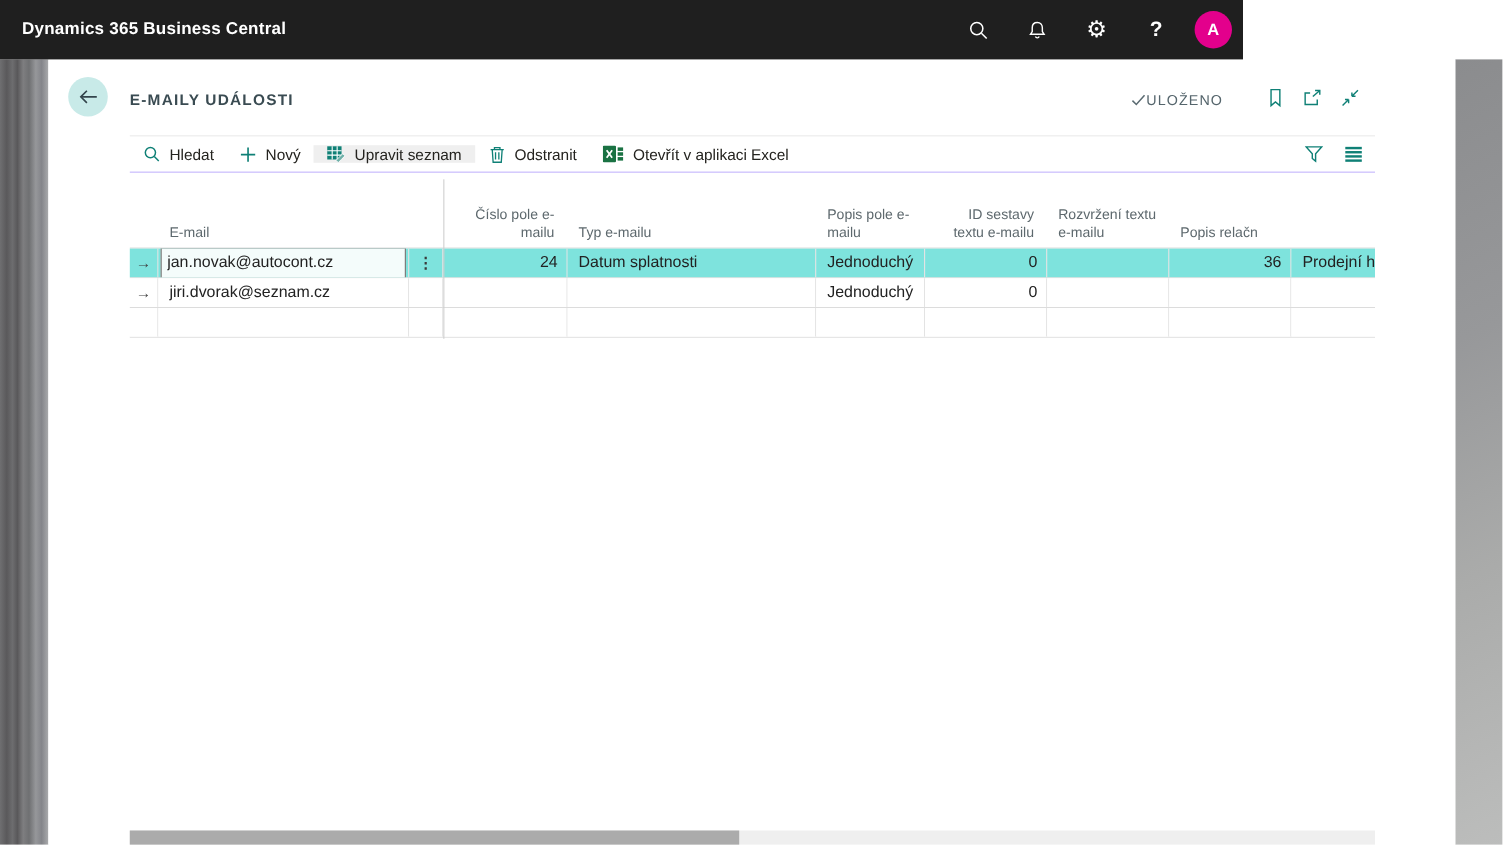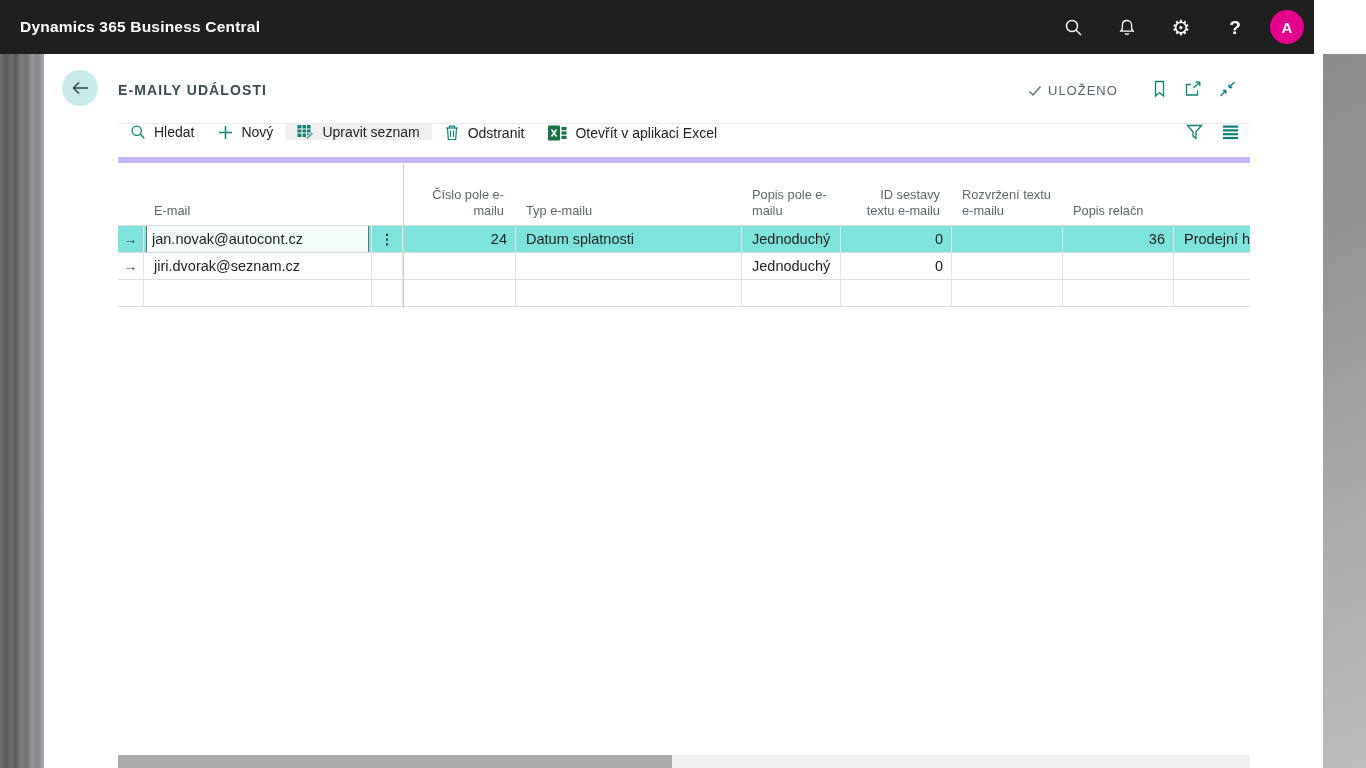--- a/index.html
+++ b/index.html
@@ -3,21 +3,21 @@
 <meta charset="utf-8">
 <style>
   html,body{margin:0;padding:0;}
   body{
     width:1366px;height:768px;overflow:hidden;position:relative;
     background:#ffffff;
     font-family:"Liberation Sans", sans-serif;
     -webkit-font-smoothing:antialiased;
   }
   
-  .topbar{position:absolute;left:0;top:0;width:1314px;height:54px;background:#1f1f1f;
+  .topbar{position:absolute;left:0;top:0;width:1130px;height:54px;background:#1f1f1f;
     display:flex;align-items:center;color:#fff;z-index:5;}
   .topbar-title{margin-left:20px;font-size:15.5px;font-weight:700;letter-spacing:.2px;}
   .topbar-actions{margin-left:auto;display:flex;align-items:center;height:100%;}
   .tb-icon{width:54px;height:54px;display:flex;align-items:center;justify-content:center;cursor:pointer;}
   .gear-glyph{font-size:21px;line-height:1;}
   .help-glyph{font-size:19px;font-weight:700;line-height:1;}
   .avatar{width:34px;height:34px;border-radius:50%;background:#e3008c;color:#fff;
     font-weight:700;font-size:15px;display:flex;align-items:center;justify-content:center;
     margin:0 10px 0 8px;cursor:pointer;}
   
@@ -25,28 +25,28 @@
     background:linear-gradient(90deg,#6f6f71 0%,#5a595b 14%,#6d6d6f 26%,#59585a 36%,
       #7e7e80 48%,#6f7072 60%,#96979a 74%,#84858a 86%,#a9aaac 100%);}
   .right-strip{position:absolute;left:1323px;top:54px;width:43px;height:714px;
     background:linear-gradient(155deg,#8b8c8e 0%,#97989a 35%,#aaabaa 65%,#bcbdbc 100%);}
   
   .content{position:absolute;left:44px;top:54px;width:1279px;height:714px;background:#fff;}
   .back-btn{position:absolute;left:18px;top:16px;width:36px;height:36px;border-radius:50%;
     background:#c8eae8;display:flex;align-items:center;justify-content:center;cursor:pointer;}
   .page-title{position:absolute;left:74px;top:28px;font-size:14px;font-weight:700;
     letter-spacing:1.1px;color:#3a4b52;}
-  .saved{position:absolute;left:984px;top:29px;display:flex;align-items:center;gap:6px;
+  .saved{position:absolute;left:984px;top:29px;display:flex;align-items:center;
     color:#55656c;font-size:13px;letter-spacing:1px;}
   .hdr-icons{position:absolute;left:1108px;top:26px;display:flex;gap:17px;align-items:center;}
   .hdr-icons .hicon{cursor:pointer;display:flex;}
   
-  .toolbar{position:absolute;left:74px;top:69px;width:1132px;height:40px;box-sizing:border-box;
-    border-top:1px solid #eaeaea;border-bottom:6px solid #c4b5fd;
-    display:flex;align-items:flex-start;}
+  .toolbar{position:absolute;left:74px;top:69px;width:1132px;height:34px;box-sizing:border-box;
+    border-top:1px solid #eaeaea;border-bottom:1px solid #c4b5fd;
+    display:flex;align-items:center;}
   .tbar-btn{display:flex;align-items:center;gap:8px;padding:0 12px;font-size:14px;
     color:#24231f;cursor:pointer;white-space:nowrap;}
   .tbar-btn.active{background:#efefef;}
   .tbar-right{margin-left:auto;display:flex;align-items:center;gap:19px;padding-right:11px;}
   .tbar-right .hicon{cursor:pointer;display:flex;}
   
   .grid{position:absolute;left:74px;top:109px;width:1132px;}
   .grid-header,.grid-row{display:grid;
     grid-template-columns:26px 228px 31px 113px 226px 99px 111px 111px 111px 76px;}
   .grid-header{height:63px;border-bottom:1px solid #dcdcdc;box-sizing:border-box;}

